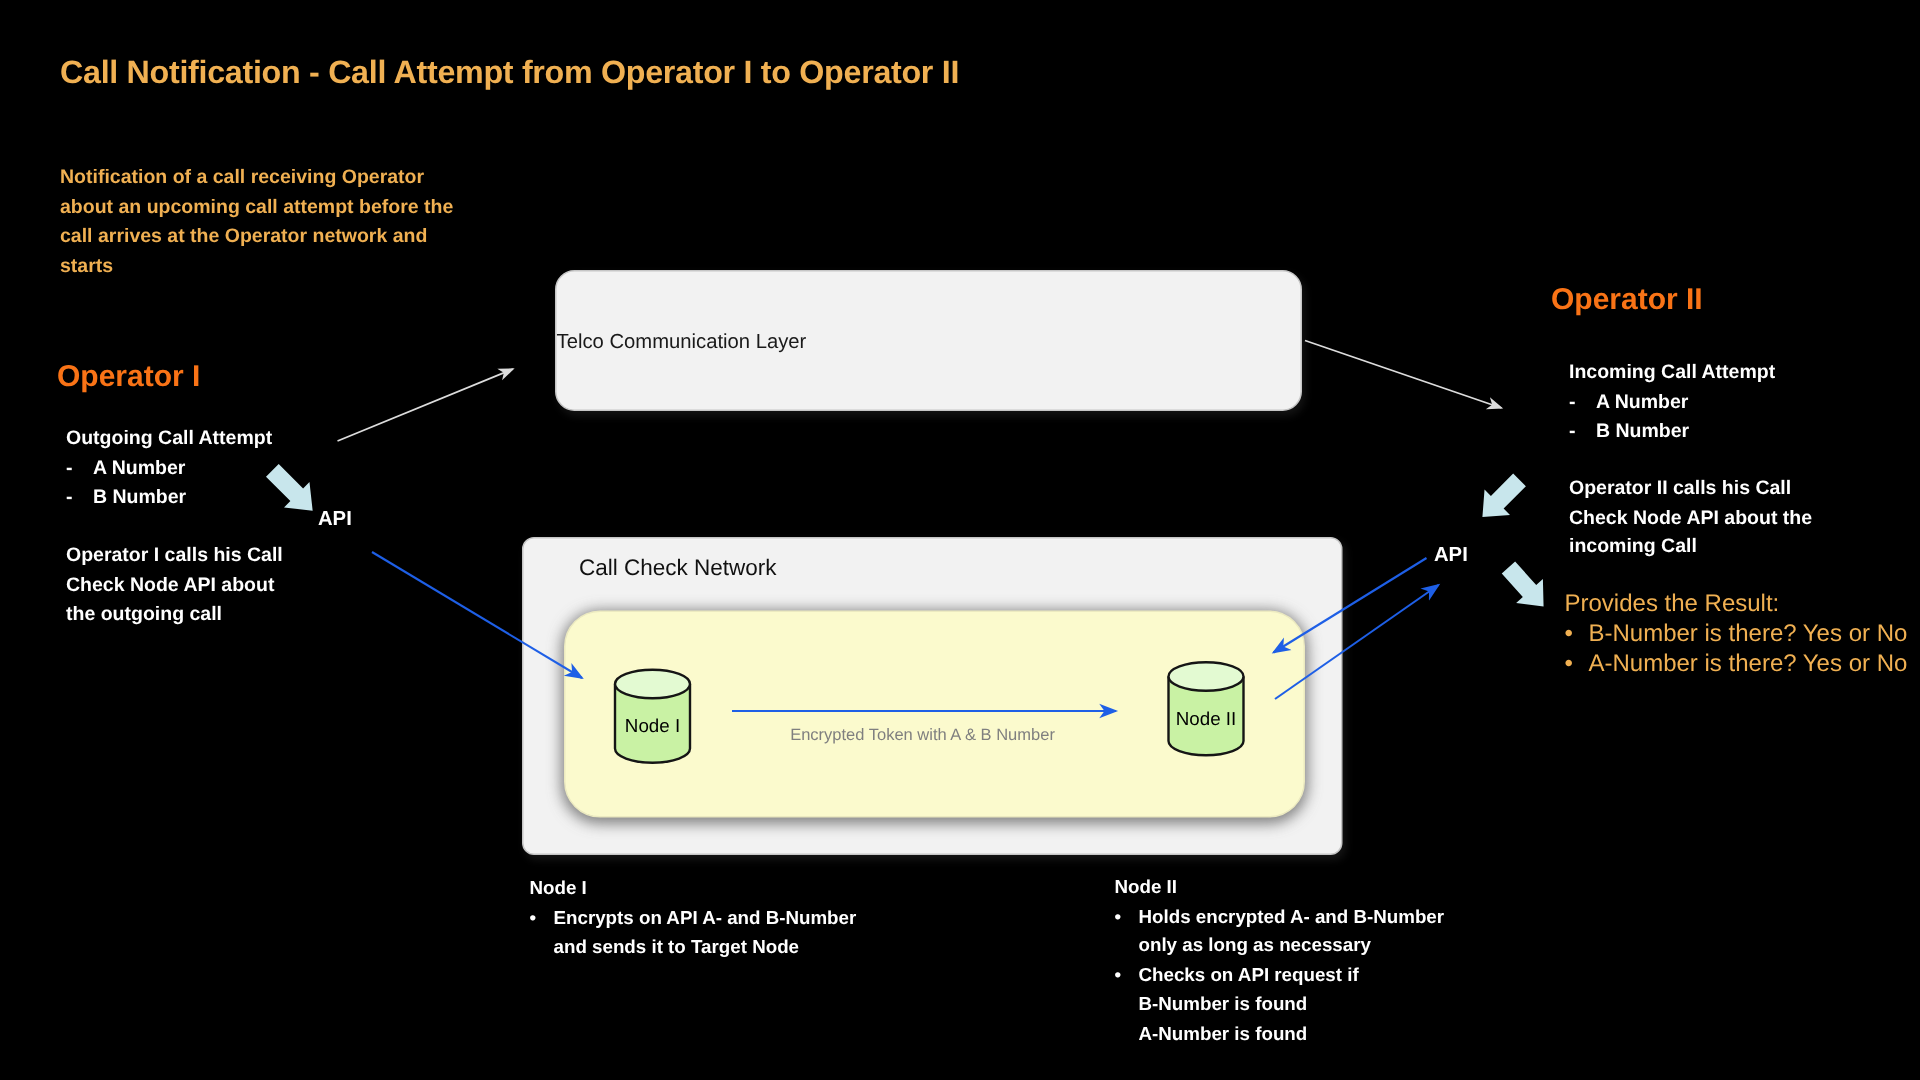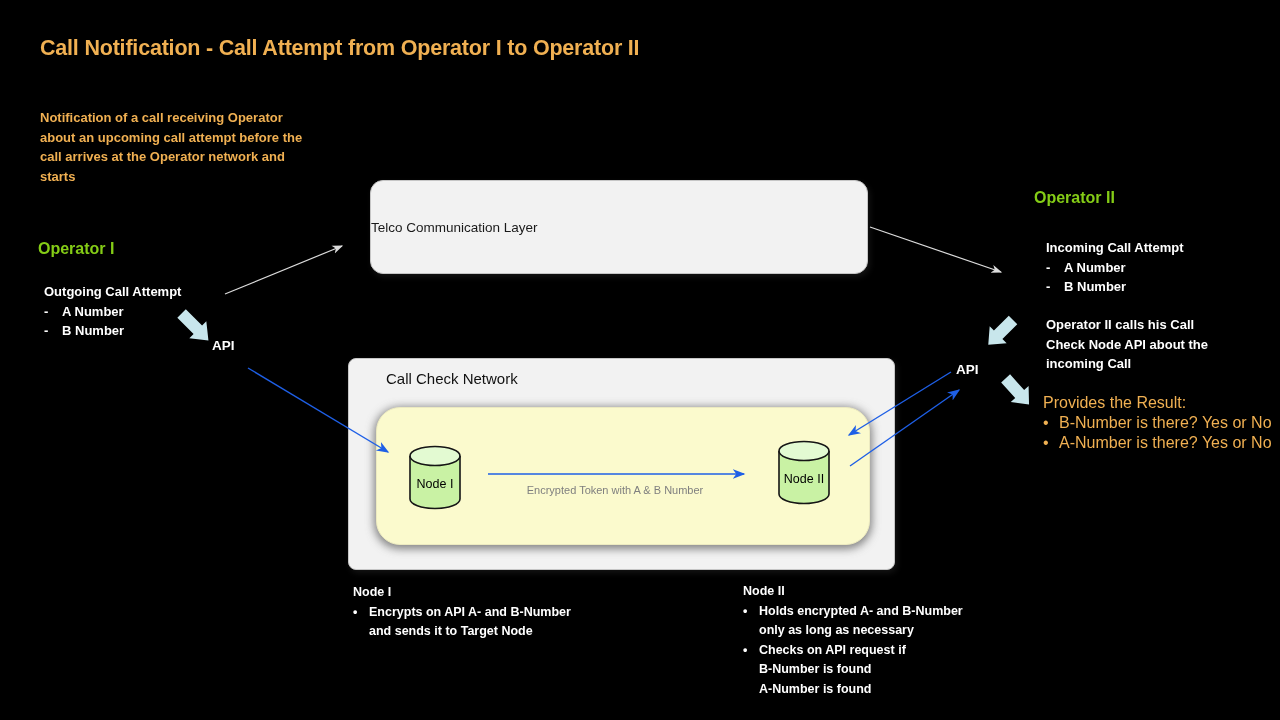--- a/index.html
+++ b/index.html
@@ -11,21 +11,21 @@
   .pre { white-space:pre-line; }
 
   .slide-title {
     left:40px; top:36px; color:#F0B052;
     font-size:21.5px; font-weight:700; letter-spacing:-0.2px;
   }
   .intro {
     left:40px; top:108px; width:320px; color:#F0B052;
     font-size:13px; line-height:19.5px; font-weight:700;
   }
-  .op-heading { color:#84cc16; font-size:16px; font-weight:600; }
+  .op-heading { color:#f97316; font-size:20px; font-weight:600; }
   .body-text  { color:#fff; font-size:13px; line-height:19.5px; font-weight:700; }
   .gold-text  { color:#F0B052; font-size:16px; line-height:20px; font-weight:400; }
 
   .row { display:flex; }
   .mk-dash { width:18px; flex:none; }
   .mk-dot  { width:16px; flex:none; }
 
   .api-label { color:#fff; font-size:13.5px; font-weight:700;text-align:right; }
 
   .telco-box {
@@ -79,20 +79,23 @@
       <span>A Number</span>
     </div>
     <div class="row">
       <span class="mk-dash">-</span>
       <span>B Number</span>
     </div>
   </div>
 
   <div class="abs api-label" style="left:212px;top:338px">API</div>
 
+  <div class="abs body-text pre" style="left:44px;top:360px;width:180px">Operator I calls his Call
+Check Node API about
+the outgoing call</div>
 
   <div class="abs telco-box">
     <span>Telco Communication Layer</span>
   </div>
 
   <div class="abs op-heading" style="left:1034px;top:189px">Operator II</div>
 
   <div class="abs body-text" style="left:1046px;top:238px">
     <div>Incoming Call Attempt</div>
     <div class="row">

